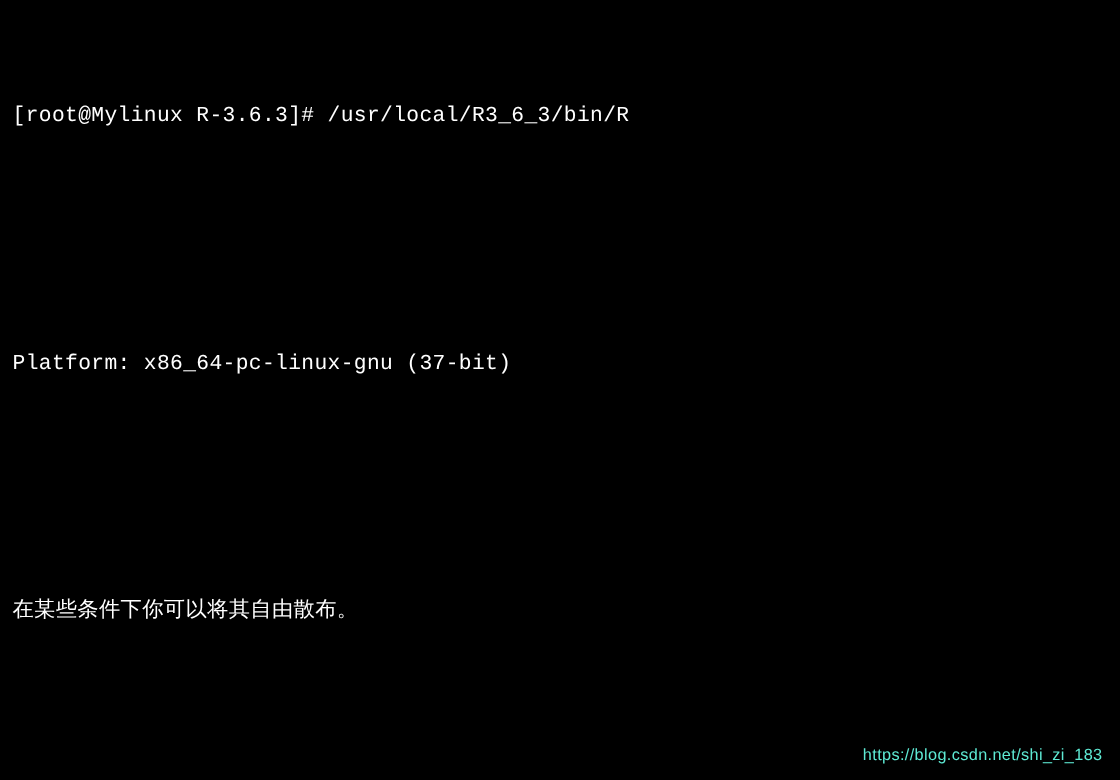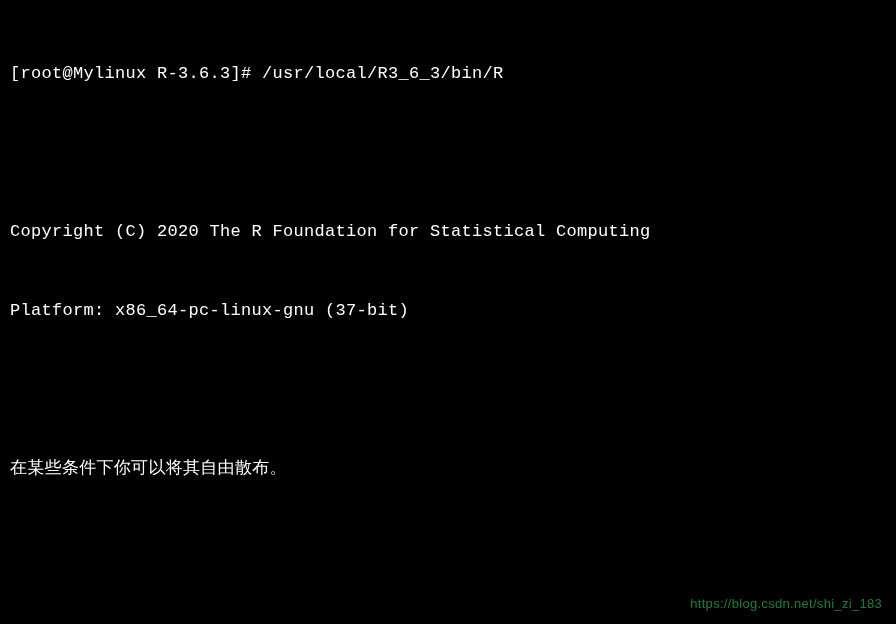--- a/index.html
+++ b/index.html
@@ -20,38 +20,38 @@
       overflow: hidden;
       letter-spacing: 0.3px;
     }
     .terminal {
       white-space: pre-wrap;
       word-break: break-all;
     }
     .line {
       display: block;
       min-height: 1.55em;
+      margin-top: 20px;
     }
     .watermark {
       position: absolute;
       bottom: 10px;
       right: 14px;
-      color: #15803d;
+      color: #5eead4;
       font-size: 13px;
       font-family: "Helvetica Neue", Arial, sans-serif;
       letter-spacing: 0.3px;
     }
   </style>
 </head>
 <body>
 
 <div class="terminal">
   <span class="line">[root@Mylinux R-3.6.3]# /usr/local/R3_6_3/bin/R</span>
   <span class="line"></span>
-  <span class="line">Copyright (C) 2020 The R Foundation for Statistical Computing</span>
   <span class="line">Platform: x86_64-pc-linux-gnu (37-bit)</span>
   <span class="line"></span>
   <span class="line">在某些条件下你可以将其自由散布。</span>
   
   
   
   
   
   
   

